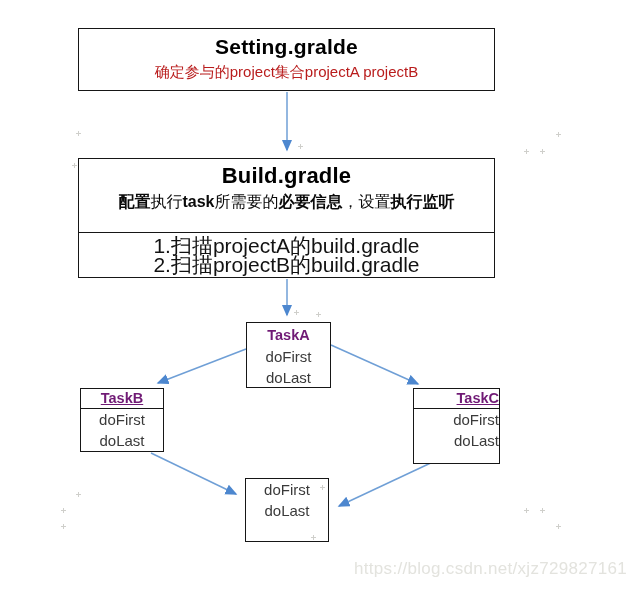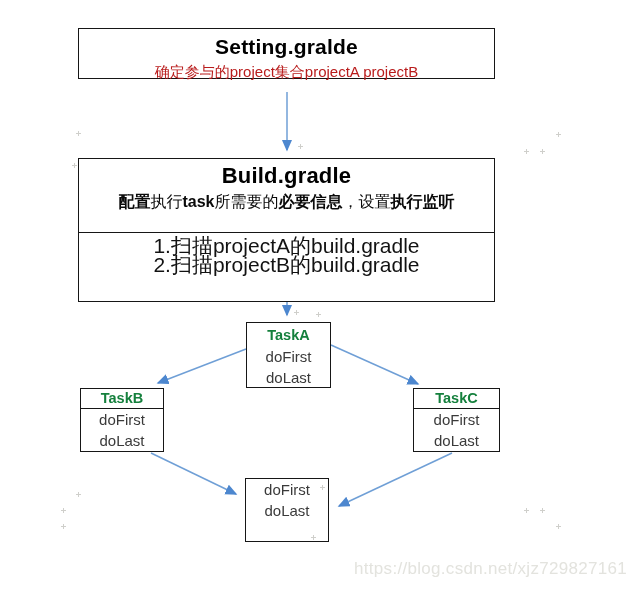--- a/index.html
+++ b/index.html
@@ -9,40 +9,40 @@
   }
   .canvas{position:absolute;inset:0;}
 
   
   .box{
     position:absolute;box-sizing:border-box;background:#fff;
     border:1.5px solid #161616;text-align:center;
   }
 
   
-  #setting-box{left:78px;top:28px;width:417px;height:51px;}
+  #setting-box{left:78px;top:28px;width:417px;height:63px;}
   .big-title{font-size:21px;font-weight:bold;line-height:27px;padding-top:4px;letter-spacing:.2px;}
   .big-sub{font-size:15px;line-height:23px;color:#b91c1c;}
 
-  #build-box{left:78px;top:158px;width:417px;height:144px;}
+  #build-box{left:78px;top:158px;width:417px;height:120px;}
   .build-top{height:74px;border-bottom:1.5px solid #161616;box-sizing:border-box;}
   .build-title{font-size:22px;font-weight:bold;line-height:28px;padding-top:3px;letter-spacing:.2px;}
   .build-sub{font-size:16px;line-height:24px;color:#0a0a0a;white-space:nowrap;}
   .build-sub .seg-b{font-weight:bold;}
   .build-steps{padding-top:3px;}
   .step-line{font-size:21px;line-height:19px;color:#121212;}
 
   
   .task-box{position:absolute;box-sizing:border-box;background:#fff;border:1.5px solid #161616;text-align:center;}
   #taskA-box{left:246px;top:322px;width:85px;height:66px;}
   #taskB-box{left:80px; top:388px;width:84px;height:64px;}
-  #taskC-box{left:413px;top:388px;width:87px;height:64px;}
+  #taskC-box{left:413px;top:388px;width:87px;height:76px;text-align:right;}
   #taskD-box{left:245px;top:478px;width:84px;height:64px;}
-  .task-title{font-size:14.5px;font-weight:bold;line-height:21px;color:#15803d;}
-  .task-title.with-divider{border-bottom:1.5px solid #161616;line-height:19px;}
+  .task-title{font-size:14.5px;font-weight:bold;line-height:21px;color:#701a75;}
+  .task-title.with-divider{border-bottom:1.5px solid #161616;line-height:19px;text-decoration:underline;}
   #taskA-box .task-title{padding-top:2px;}
   .task-line{font-size:15px;line-height:21px;color:#3a3a3a;}
 
   
   svg.arrows{position:absolute;left:0;top:0;pointer-events:none;}
   .arrow-line{stroke:#6f9fd6;stroke-width:1.5;fill:none;}
 
   
   .mark{position:absolute;width:5px;height:5px;}
   .mark::before{content:"";position:absolute;left:0;top:2px;width:5px;height:1px;background:#cfcfcb;}

